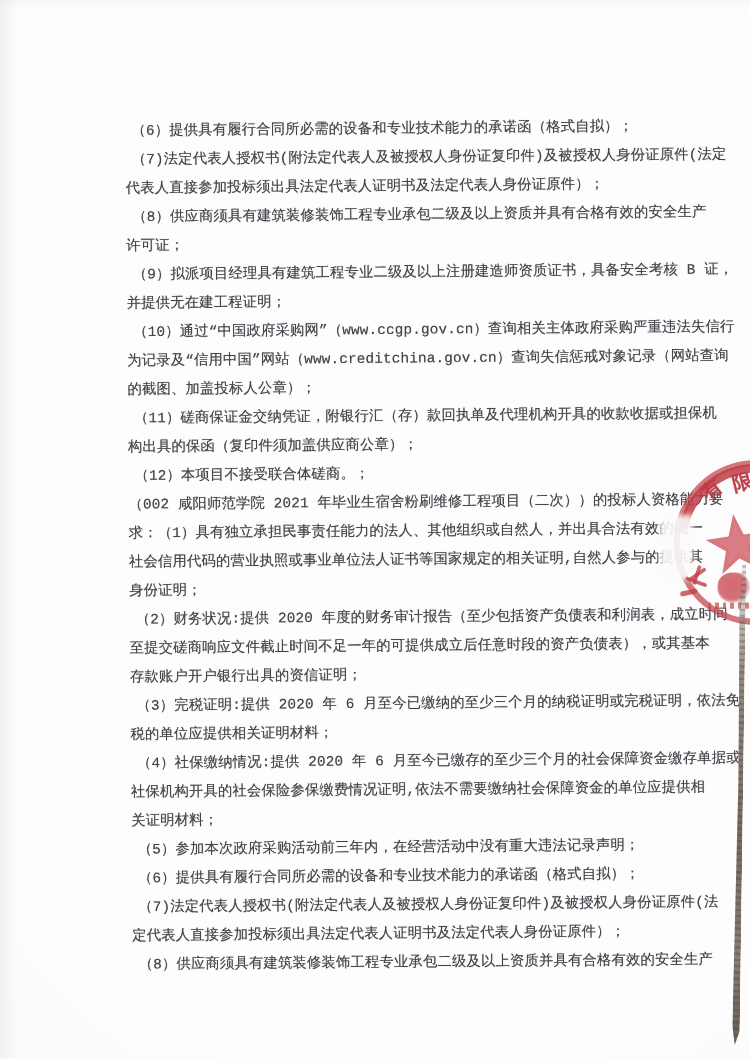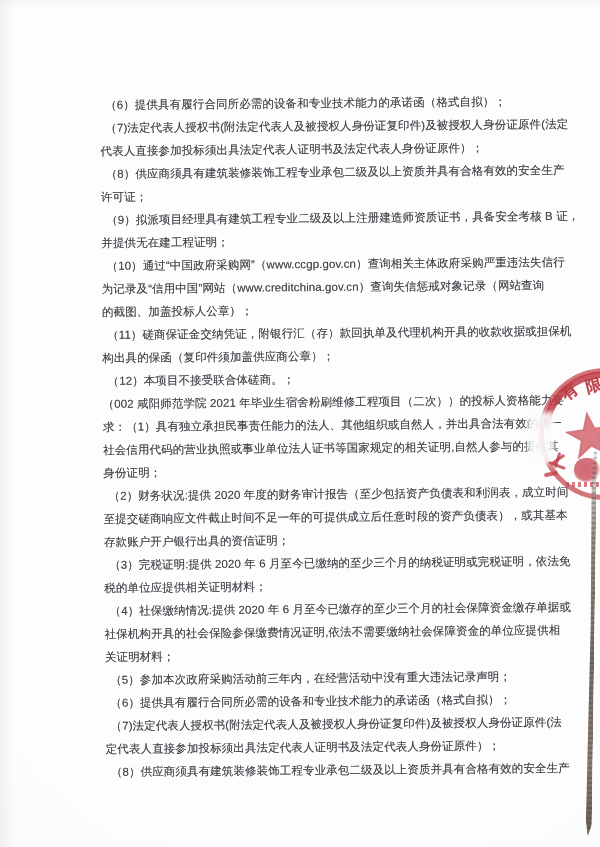--- a/index.html
+++ b/index.html
@@ -4,21 +4,21 @@
 <style>
   html,body{margin:0;padding:0;background:#ffffff;}
   .page{
     position:relative;
     width:600px;height:847px;
     overflow:hidden;
     background:
       linear-gradient(to right, rgba(196,190,184,0.20) 0, rgba(252,251,250,0) 14px),
       linear-gradient(to bottom, rgba(210,205,200,0.12) 0, rgba(252,251,250,0) 10px),
       radial-gradient(130% 110% at 55% 42%, #fdfdfd 55%, #f8f6f5 100%);
-    font-family:Liberation Sans, sans-serif;
+    font-family:Liberation Mono, monospace;
   }
   
   .textblock{
     position:absolute;
     left:103px; top:92px; width:440px;
     transform:rotate(-0.5deg);
     transform-origin:50% 50%;
   }
   .line{
     height:23px; line-height:23px;

